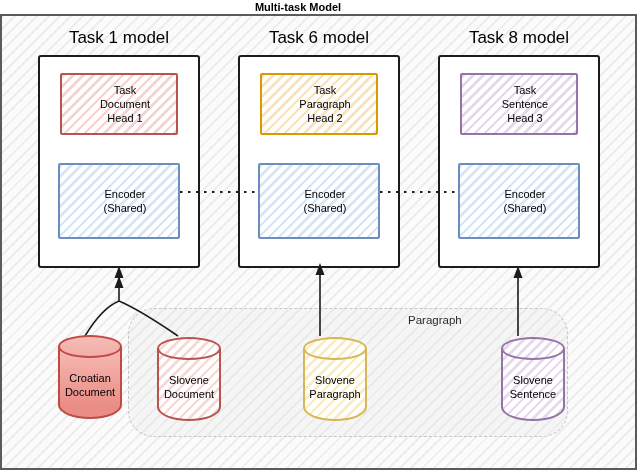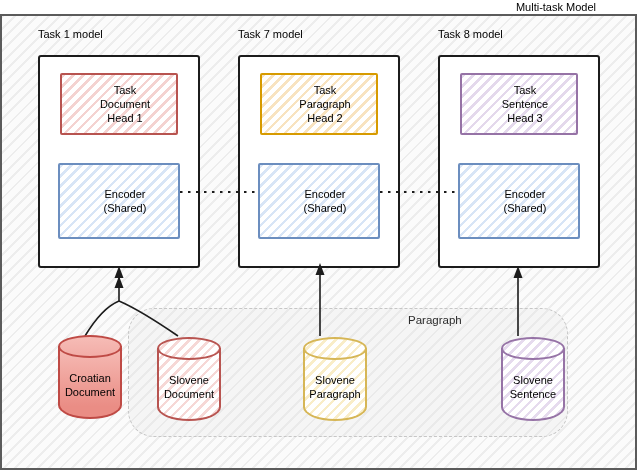--- a/index.html
+++ b/index.html
@@ -4,34 +4,34 @@
 <style>
   html,body{margin:0;padding:0;background:#fff;}
   #stage{
     position:relative;width:640px;height:475px;overflow:hidden;
     font-family:"Liberation Sans",sans-serif;color:#111;background:#fff;
   }
   .lbl{white-space:pre-line;}
   
   #title{
     position:absolute;top:0;left:0;width:596px;height:14px;
-    text-align:right;font-size:11px;line-height:14px;color:#000;
+    text-align:center;font-size:11px;line-height:14px;color:#000;font-weight:bold;
   }
   
   #frame{
     position:absolute;left:0;top:14px;width:633px;height:452px;
     border:2px solid #5b5b5b;
     background:
       repeating-linear-gradient(135deg,#ededed 0 2px,rgba(0,0,0,0) 2px 8px),
       #fbfbfb;
   }
   
   .col-label{
-    position:absolute;top:28px;width:162px;text-align:left;
-    font-size:11px;color:#000;
+    position:absolute;top:28px;width:162px;text-align:center;
+    font-size:17px;color:#000;
   }
   
   .task-box{
     position:absolute;top:55px;width:162px;height:213px;
     background:#fff;border:2px solid #1c1c1c;border-radius:3px;
     box-sizing:border-box;z-index:2;
   }
   
   .hbox{
     position:absolute;box-sizing:border-box;z-index:3;
@@ -89,21 +89,21 @@
 </head>
 <body>
 
 <div id="stage">
 
   <div id="title" class="lbl">Multi-task Model</div>
 
   <div id="frame"></div>
 
   <div class="col-label lbl" style="left:38px">Task 1 model</div>
-  <div class="col-label lbl" style="left:238px">Task 7 model</div>
+  <div class="col-label lbl" style="left:238px">Task 6 model</div>
   <div class="col-label lbl" style="left:438px">Task 8 model</div>
 
   <div class="task-box" style="left:38px"></div>
   <div class="task-box" style="left:238px"></div>
   <div class="task-box" style="left:438px"></div>
 
   <div class="hbox head-box lbl" style="left: 60px; --border: #b85450; --stripe: #f4d3d1;">Task
 Document
 Head 1</div>
   <div class="hbox head-box lbl" style="left: 260px; --border: #d79b00; --stripe: #f8e3c0;">Task

